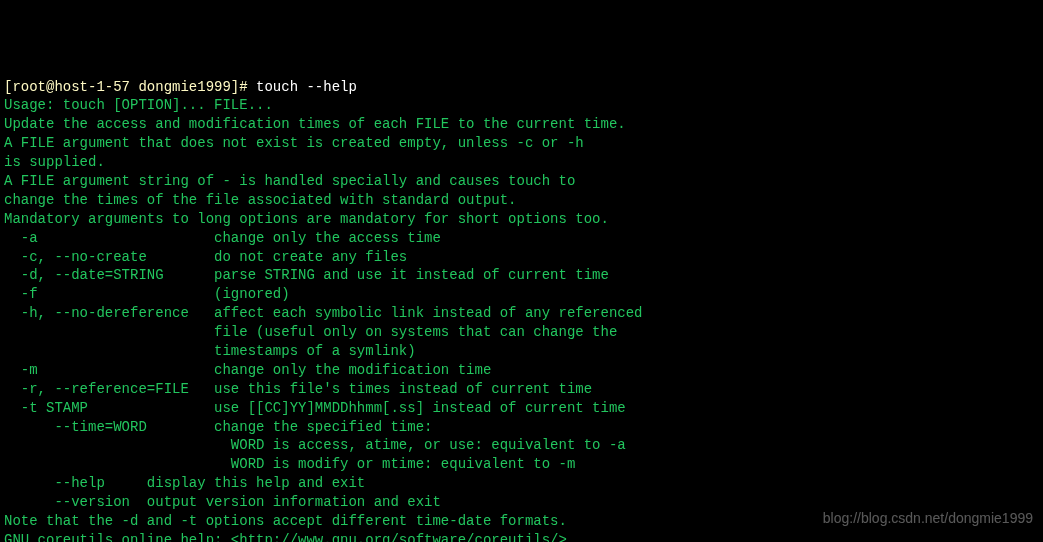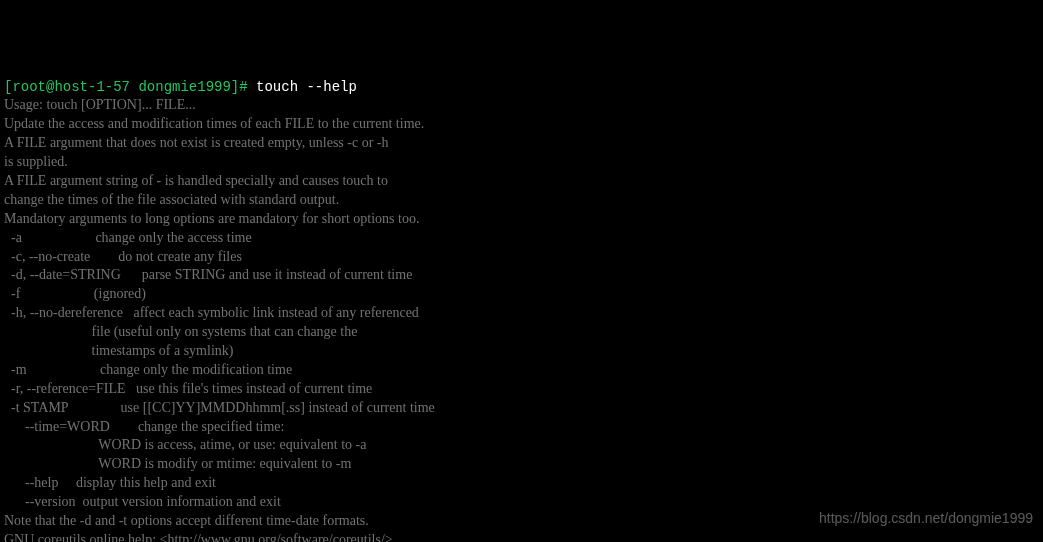--- a/index.html
+++ b/index.html
@@ -17,43 +17,42 @@
       width: 1043px;
       height: 542px;
       overflow: hidden;
       position: relative;
       white-space: pre;
     }
     .terminal-line {
       display: block;
     }
     .prompt-user {
-      color: #22c55e;
+      color: #fef9c3;
     }
     .command {
       color: #ffffff;
       margin-top: 24px;
     }
     .output {
-      color: #737373;
-      font-family: Liberation Serif, serif;
+      color: #22c55e;
     }
     .watermark {
       position: absolute;
       bottom: 14px;
       right: 10px;
       color: rgba(255, 255, 255, 0.35);
       font-family: Arial, sans-serif;
       font-size: 14px;
       pointer-events: none;
     }
   </style>
 </head>
 <body>
 
 
 
 <div><span class="terminal-line"><span class="prompt-user">[root@host-1-57 dongmie1999]# </span><span class="command">touch --help</span></span><span class="terminal-line output">Usage: touch [OPTION]... FILE...</span><span class="terminal-line output">Update the access and modification times of each FILE to the current time.</span><span class="terminal-line output"></span><span class="terminal-line output">A FILE argument that does not exist is created empty, unless -c or -h</span><span class="terminal-line output">is supplied.</span><span class="terminal-line output"></span><span class="terminal-line output">A FILE argument string of - is handled specially and causes touch to</span><span class="terminal-line output">change the times of the file associated with standard output.</span><span class="terminal-line output"></span><span class="terminal-line output">Mandatory arguments to long options are mandatory for short options too.</span><span class="terminal-line output">  -a                     change only the access time</span><span class="terminal-line output">  -c, --no-create        do not create any files</span><span class="terminal-line output">  -d, --date=STRING      parse STRING and use it instead of current time</span><span class="terminal-line output">  -f                     (ignored)</span><span class="terminal-line output">  -h, --no-dereference   affect each symbolic link instead of any referenced</span><span class="terminal-line output">                         file (useful only on systems that can change the</span><span class="terminal-line output">                         timestamps of a symlink)</span><span class="terminal-line output">  -m                     change only the modification time</span><span class="terminal-line output">  -r, --reference=FILE   use this file's times instead of current time</span><span class="terminal-line output">  -t STAMP               use [[CC]YY]MMDDhhmm[.ss] instead of current time</span><span class="terminal-line output">      --time=WORD        change the specified time:</span><span class="terminal-line output">                           WORD is access, atime, or use: equivalent to -a</span><span class="terminal-line output">                           WORD is modify or mtime: equivalent to -m</span><span class="terminal-line output">      --help     display this help and exit</span><span class="terminal-line output">      --version  output version information and exit</span><span class="terminal-line output"></span><span class="terminal-line output">Note that the -d and -t options accept different time-date formats.</span><span class="terminal-line output"></span><span class="terminal-line output">GNU coreutils online help: &lt;http://www.gnu.org/software/coreutils/&gt;</span></div>
 
-<div class="watermark">https://blog.csdn.net/dongmie1999</div>
+<div class="watermark">blog://blog.csdn.net/dongmie1999</div>
 
 
 
 
 </body></html>

